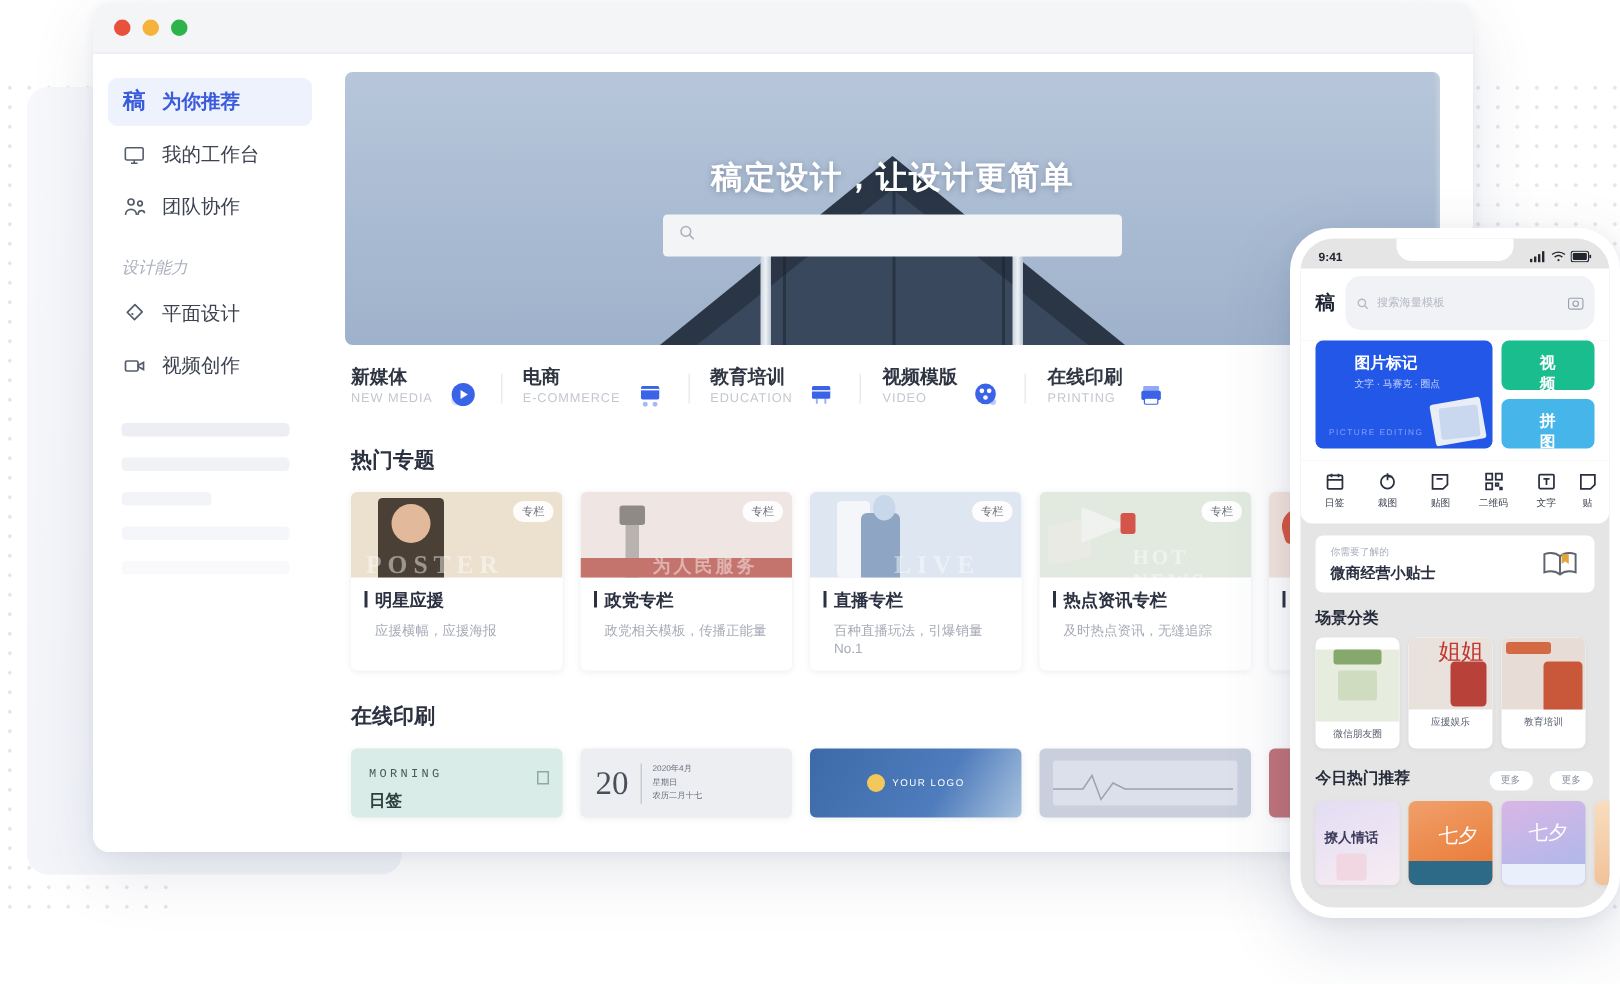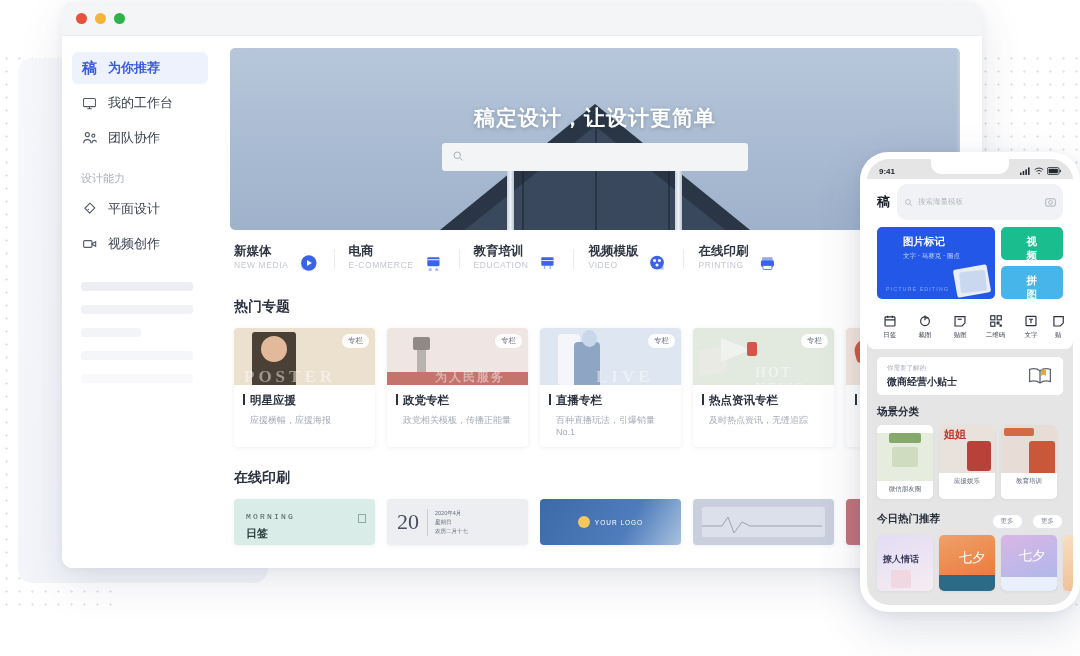--- a/index.html
+++ b/index.html
@@ -54,21 +54,21 @@
     display: flex; align-items: center; gap: 10px;
     height: 32px; padding: 0 9px; border-radius: 6px;
     color: #3c4250; font-size: 13px; margin-bottom: 3px;
     cursor: pointer;
   }
   .nav-item.active { background: #eef2fd; color: #3a5bdc; font-weight: 700; }
   .nav-ico { width: 17px; height: 17px; flex: none; display:flex; align-items:center; justify-content:center; }
   .nav-ico svg { display: block; }
   .logo-char { font-size: 15px; font-weight: 700; color: #3a5bdc; line-height: 1;
                font-family: "Liberation Serif","DejaVu Serif",serif; }
-  .group-label { font-size: 11px; color: #aab0bd; padding: 14px 9px 7px 9px; }
+  .group-label { font-size: 11px; color: #aab0bd; padding: 14px 9px 7px 9px; font-style: italic; }
 
   .skel { background: #eceef3; border-radius: 3px; height: 9px; margin: 14px 9px; }
 
   
   #main { flex: 1; padding: 12px 0 0 12px; position: relative; overflow: hidden; }
 
   
   #hero {
     height: 182px; border-radius: 5px; overflow: hidden; position: relative;
     background: linear-gradient(180deg,#b7c6da 0%,#a9bbd2 55%,#9fb2cb 100%);
@@ -635,21 +635,21 @@
     <div class="ph-scene-row">
       <div class="scene">
         <div class="img" style="background:#e6eddf">
           <div style="width:32px;height:10px;background:#87a86c;border-radius:2px;margin:8px auto 0"></div>
           <div style="width:26px;height:20px;background:#cfdcc0;border-radius:2px;margin:4px auto 0"></div>
         </div>
         <div class="nm">微信朋友圈</div>
       </div>
       <div class="scene">
         <div class="img" style="background:#e9e2dc;position:relative">
-          <div style="position:absolute;left:5px;top:4px;font-size:11px;font-weight:700;color:#c2342c;line-height:11px">姐姐</div>
+          <div style="position:absolute;left:20px;top:4px;font-size:15px;font-weight:400;color:#c2342c;line-height:11px">姐姐</div>
           <div style="position:absolute;right:4px;bottom:2px;width:24px;height:30px;background:#b8423a;border-radius:3px"></div>
         </div>
         <div class="nm">应援娱乐</div>
       </div>
       <div class="scene">
         <div class="img" style="background:#e8ddd6;position:relative">
           <div style="position:absolute;left:3px;top:3px;width:30px;height:8px;background:#d46a44;border-radius:2px"></div>
           <div style="position:absolute;right:2px;bottom:0;width:26px;height:32px;background:#c9583a;border-radius:3px 3px 0 0"></div>
         </div>
         <div class="nm">教育培训</div>

